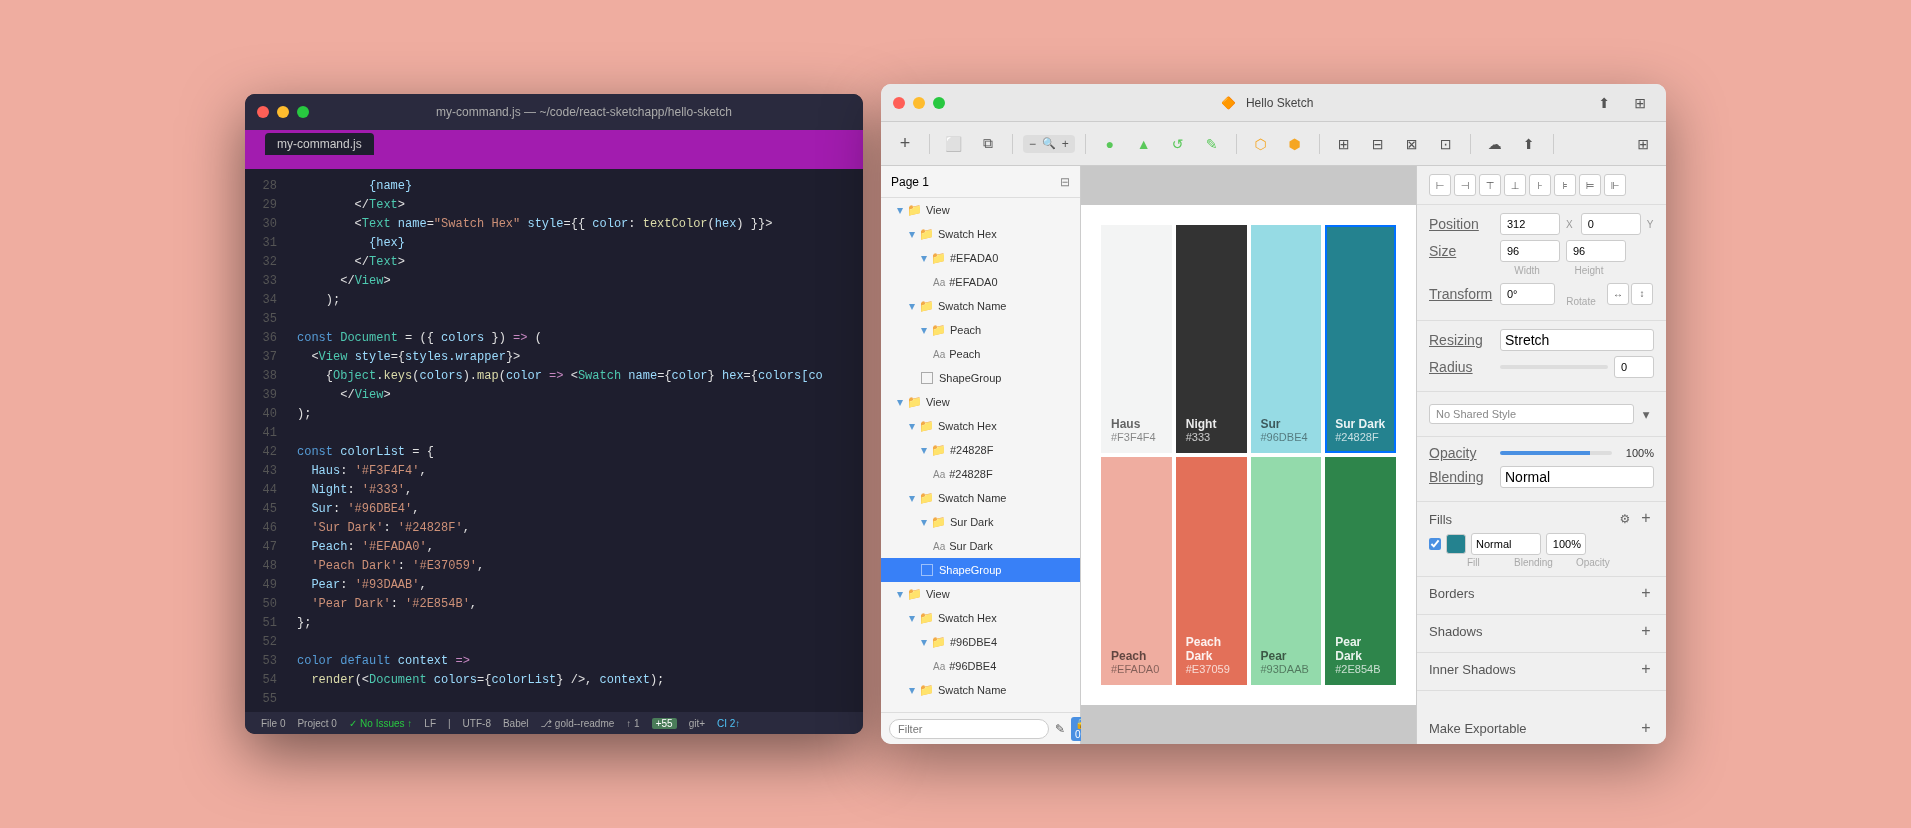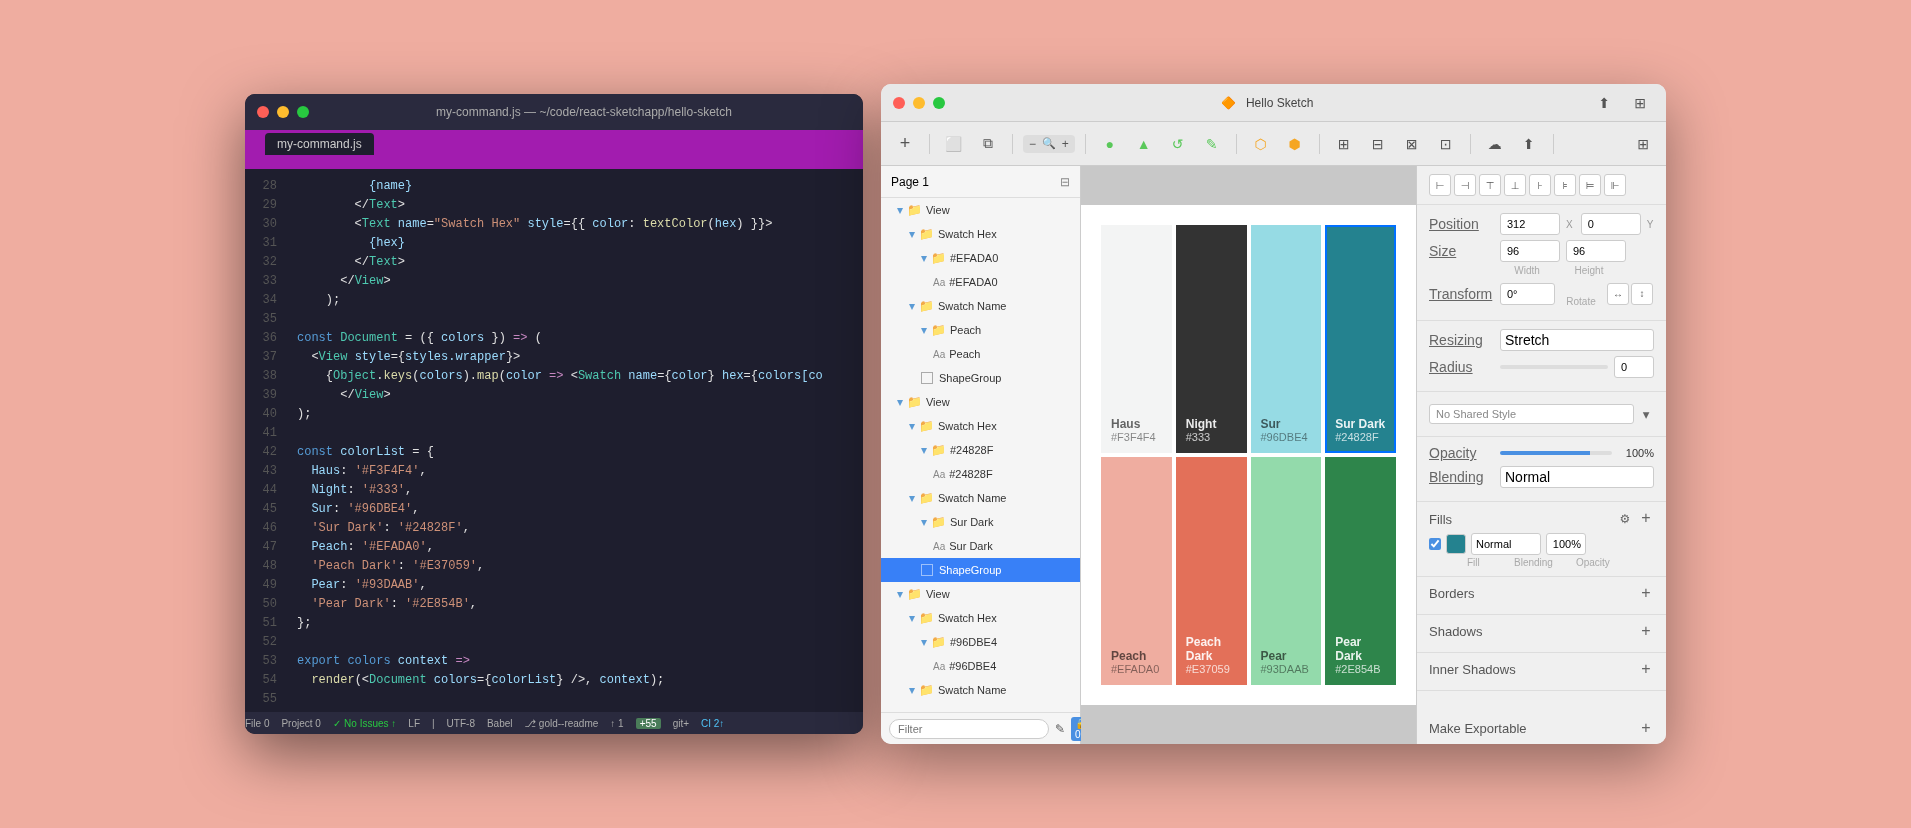--- a/index.html
+++ b/index.html
@@ -77,21 +77,21 @@
       line-height: 19px;
       font-family: 'Courier New', monospace;
       overflow: hidden;
       white-space: pre;
     }
     .editor-statusbar {
       height: 22px;
       background: #2a2a3e;
       display: flex;
       align-items: center;
-      padding: 0 0;
+      padding: 0 16px;
       gap: 12px;
       font-size: 10px;
       color: #aaa;
     }
     .status-green { color: #28c840; }
     .status-blue { color: #4fc3f7; }
     .status-badge {
       background: #4a7c59;
       color: #fff;
       padding: 0 4px;
@@ -580,21 +580,21 @@
 <span class="c-gray">  </span><span class="c-prop">Haus</span><span class="c-white">: </span><span class="c-orange">'#F3F4F4'</span><span class="c-white">,</span>
 <span class="c-gray">  </span><span class="c-prop">Night</span><span class="c-white">: </span><span class="c-orange">'#333'</span><span class="c-white">,</span>
 <span class="c-gray">  </span><span class="c-prop">Sur</span><span class="c-white">: </span><span class="c-orange">'#96DBE4'</span><span class="c-white">,</span>
 <span class="c-gray">  </span><span class="c-orange">'Sur Dark'</span><span class="c-white">: </span><span class="c-orange">'#24828F'</span><span class="c-white">,</span>
 <span class="c-gray">  </span><span class="c-prop">Peach</span><span class="c-white">: </span><span class="c-orange">'#EFADA0'</span><span class="c-white">,</span>
 <span class="c-gray">  </span><span class="c-orange">'Peach Dark'</span><span class="c-white">: </span><span class="c-orange">'#E37059'</span><span class="c-white">,</span>
 <span class="c-gray">  </span><span class="c-prop">Pear</span><span class="c-white">: </span><span class="c-orange">'#93DAAB'</span><span class="c-white">,</span>
 <span class="c-gray">  </span><span class="c-orange">'Pear Dark'</span><span class="c-white">: </span><span class="c-orange">'#2E854B'</span><span class="c-white">,</span>
 <span class="c-white">};</span>
 <span class="c-white"> </span>
-<span class="c-kw">export colors</span> <span class="c-prop">context</span> <span class="c-purple">=&gt;</span>
+<span class="c-kw">color default</span> <span class="c-prop">context</span> <span class="c-purple">=&gt;</span>
 <span class="c-gray">  </span><span class="c-yellow">render</span><span class="c-white">(&lt;</span><span class="c-tag">Document</span> <span class="c-prop">colors</span><span class="c-white">={</span><span class="c-prop">colorList</span><span class="c-white">} /&gt;, </span><span class="c-prop">context</span><span class="c-white">);</span>
 <span class="c-white"> </span></div>
   </div>
   <div class="editor-statusbar">
     <span>File 0</span>
     <span>Project 0</span>
     <span class="status-green">✓ No Issues ↑</span>
     <span>LF</span>
     <span>|</span>
     <span>UTF-8</span>

